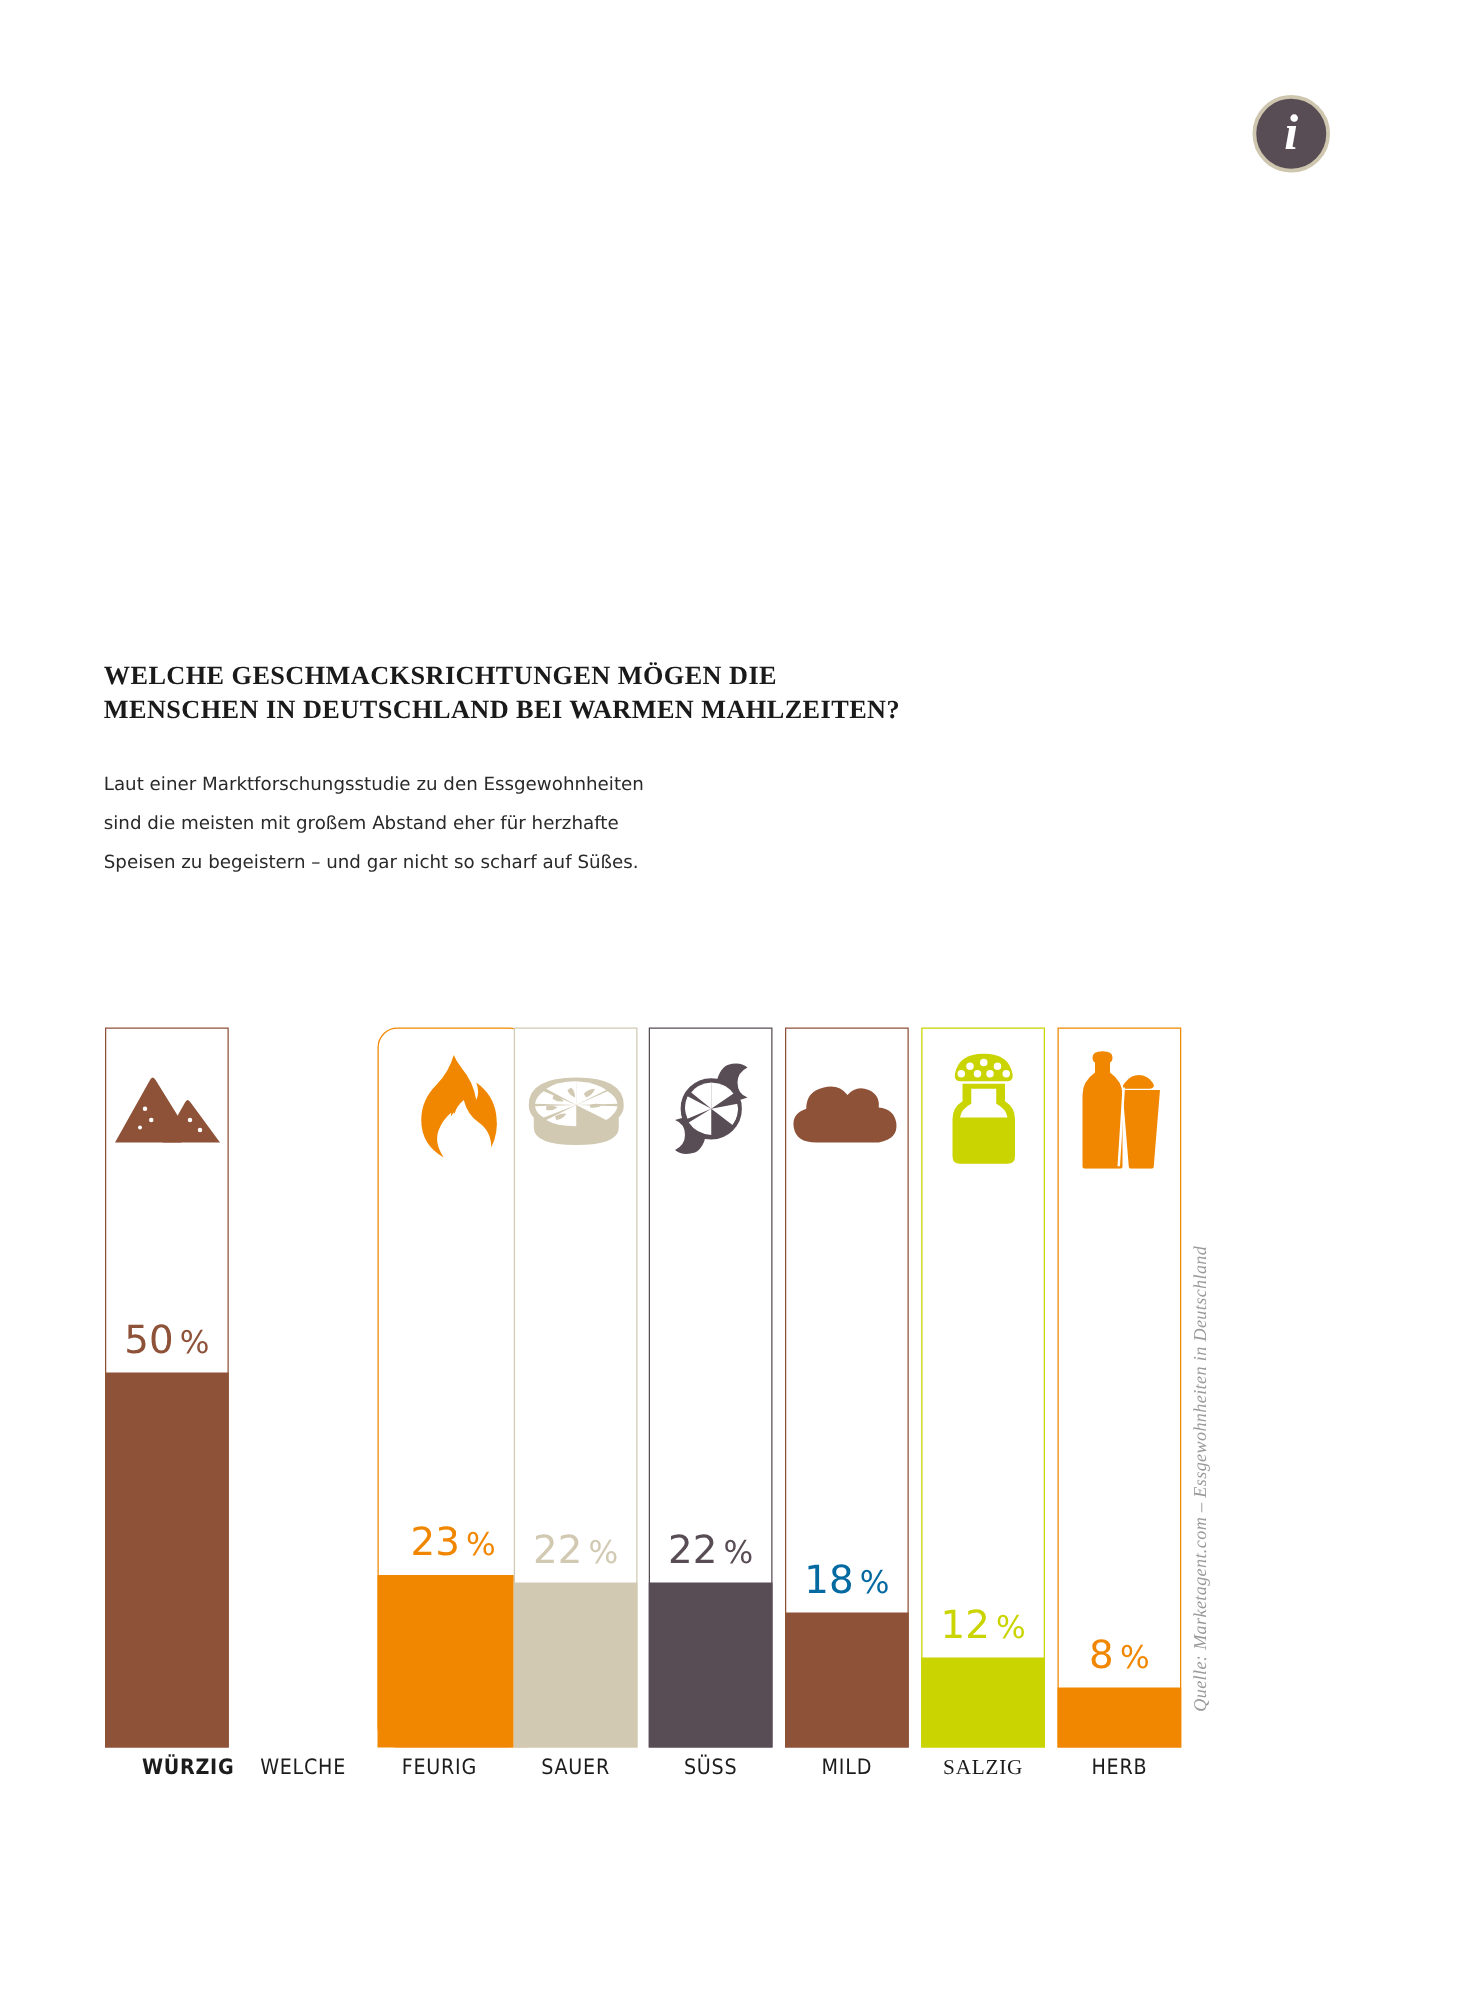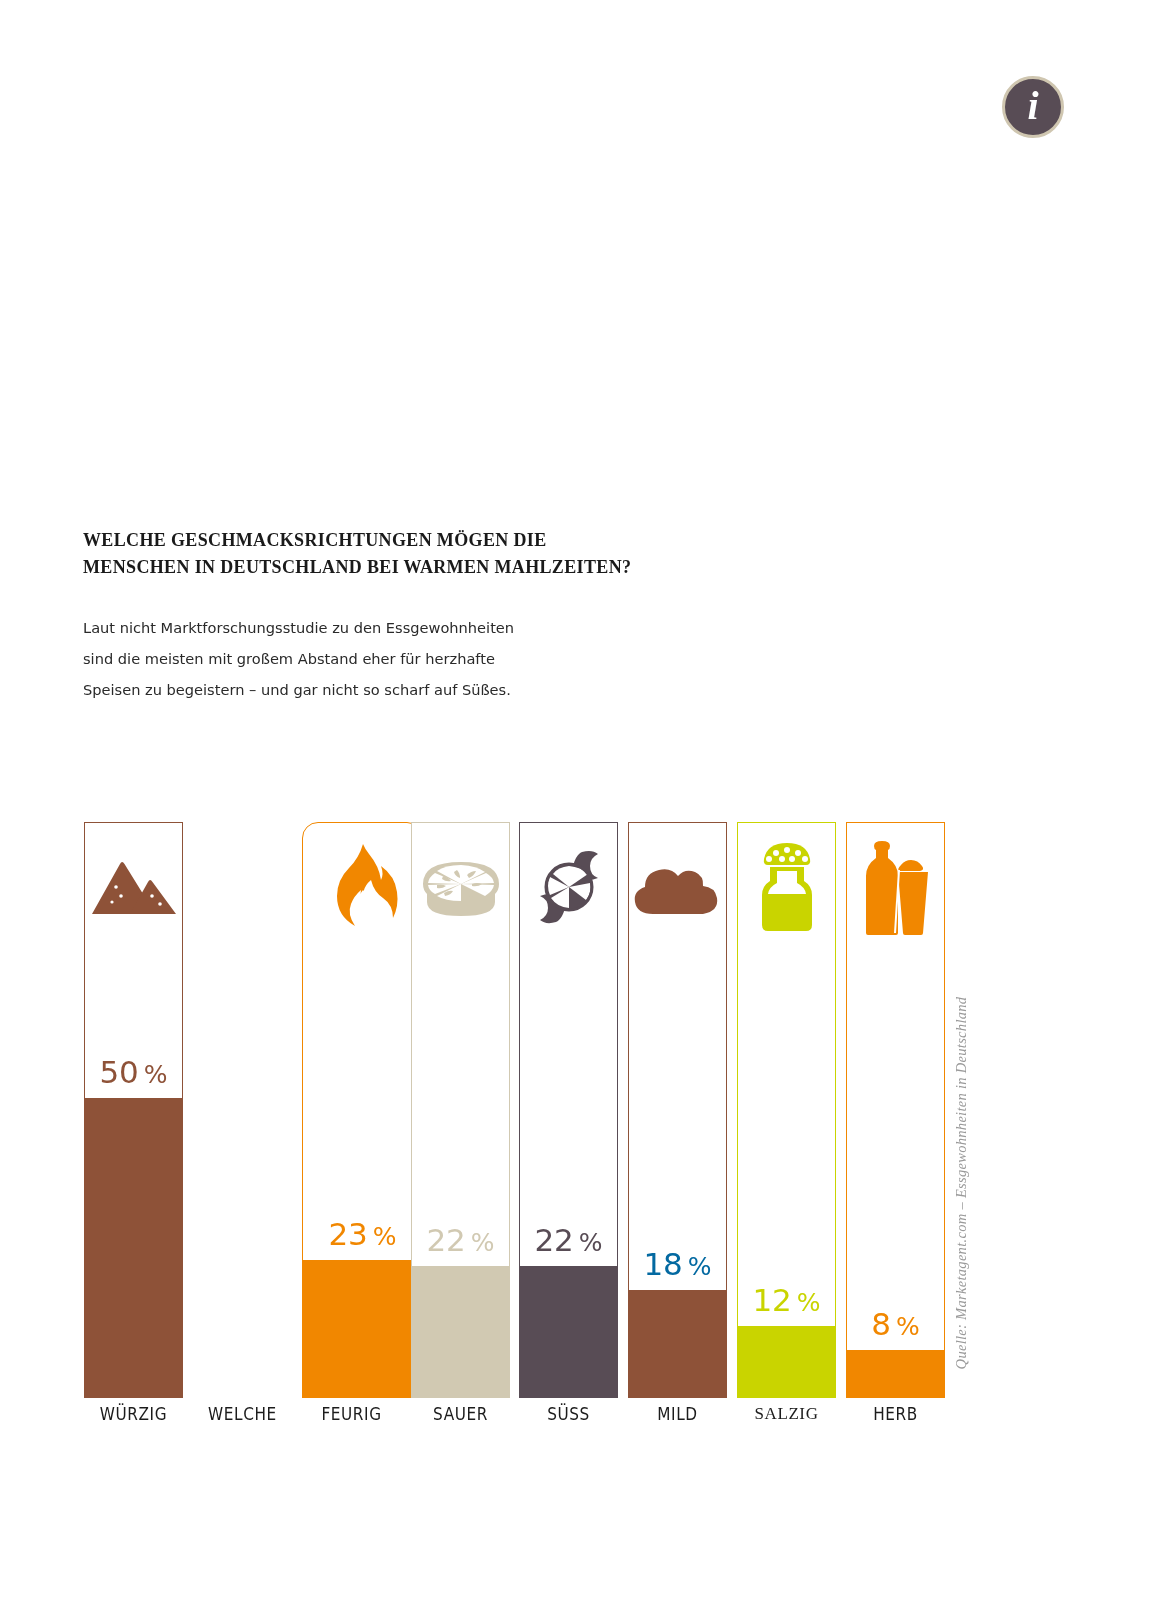--- a/index.html
+++ b/index.html
@@ -41,21 +41,21 @@
   }
 
   
   #headline {
     position: absolute;
     left: 83px;
     top: 527px;
     width: 700px;
     font-family: "Liberation Serif", serif;
     font-weight: 700;
-    font-size: 18px;
+    font-size: 21px;
     letter-spacing: 0.35px;
     line-height: 27px;
     color: #1a1a1a;
   }
   #headline .line { display: block; white-space: nowrap; }
 
   
   #intro {
     position: absolute;
     left: 83px;
@@ -157,21 +157,21 @@
 <div id="info-badge">
   <span class="glyph">i</span>
 </div>
 
 <div id="headline">
   <span class="line">WELCHE GESCHMACKSRICHTUNGEN MÖGEN DIE</span>
   <span class="line">MENSCHEN IN DEUTSCHLAND BEI WARMEN MAHLZEITEN?</span>
 </div>
 
 <div id="intro">
-  <span class="line">Laut nicht Marktforschungsstudie zu den Essgewohnheiten</span>
+  <span class="line">Laut einer Marktforschungsstudie zu den Essgewohnheiten</span>
   <span class="line">sind die meisten mit großem Abstand eher für herzhafte</span>
   <span class="line">Speisen zu begeistern – und gar nicht so scharf auf Süßes.</span>
 </div>
 
 <div id="chart">
     <div class="col" style="left: 0px; width: 99px; border-color: rgb(142, 82, 56);">
       <div class="icon-wrap">
         <svg width="88" height="62" viewBox="0 0 88 62">
        <path fill="#8e5238" d="M2 58 L30 8 Q32 4 34.5 8 L58 46 L55 58 Z"></path>
        <path fill="#8e5238" d="M40 58 L58 26 Q60 22 62.5 26 L86 58 Z"></path>
@@ -278,21 +278,21 @@
        <path fill="#f18700" d="M38 33 l30 0 l-5 61 q0 2 -2 2 l-16 0 q-2 0 -2 -2 z"></path>
        <path fill="#fff" d="M40 31 l-4 63 l-2 0 l4 -63 z"></path>
      </svg>
       </div>
       <div class="bar-fill" style="height: 48px; background: rgb(241, 135, 0);"></div>
       <div class="pct" style="bottom: 57px; color: rgb(241, 135, 0);">8<span class="sym"> %</span></div>
     </div>
   </div>
 
 <div id="cat-labels">
-    <div class="cat" style="left: 0px; width: 99px;">WÜRZIG</div>
+    <div class="cat" style="left: 17px; width: 99px; font-weight: bold;">WÜRZIG</div>
     <div class="cat" style="left: 109px; width: 99px;">WELCHE</div>
     <div class="cat" style="left: 218px; width: 99px;">FEURIG</div>
     <div class="cat" style="left: 327px; width: 99px;">SAUER</div>
     <div class="cat" style="left: 435px; width: 99px;">SÜSS</div>
     <div class="cat" style="left: 544px; width: 99px;">MILD</div>
     <div class="cat" style="left: 653px; width: 99px; font-family: Liberation Serif, serif;">SALZIG</div>
     <div class="cat" style="left: 762px; width: 99px;">HERB</div>
   </div>
 
 <div id="source">

